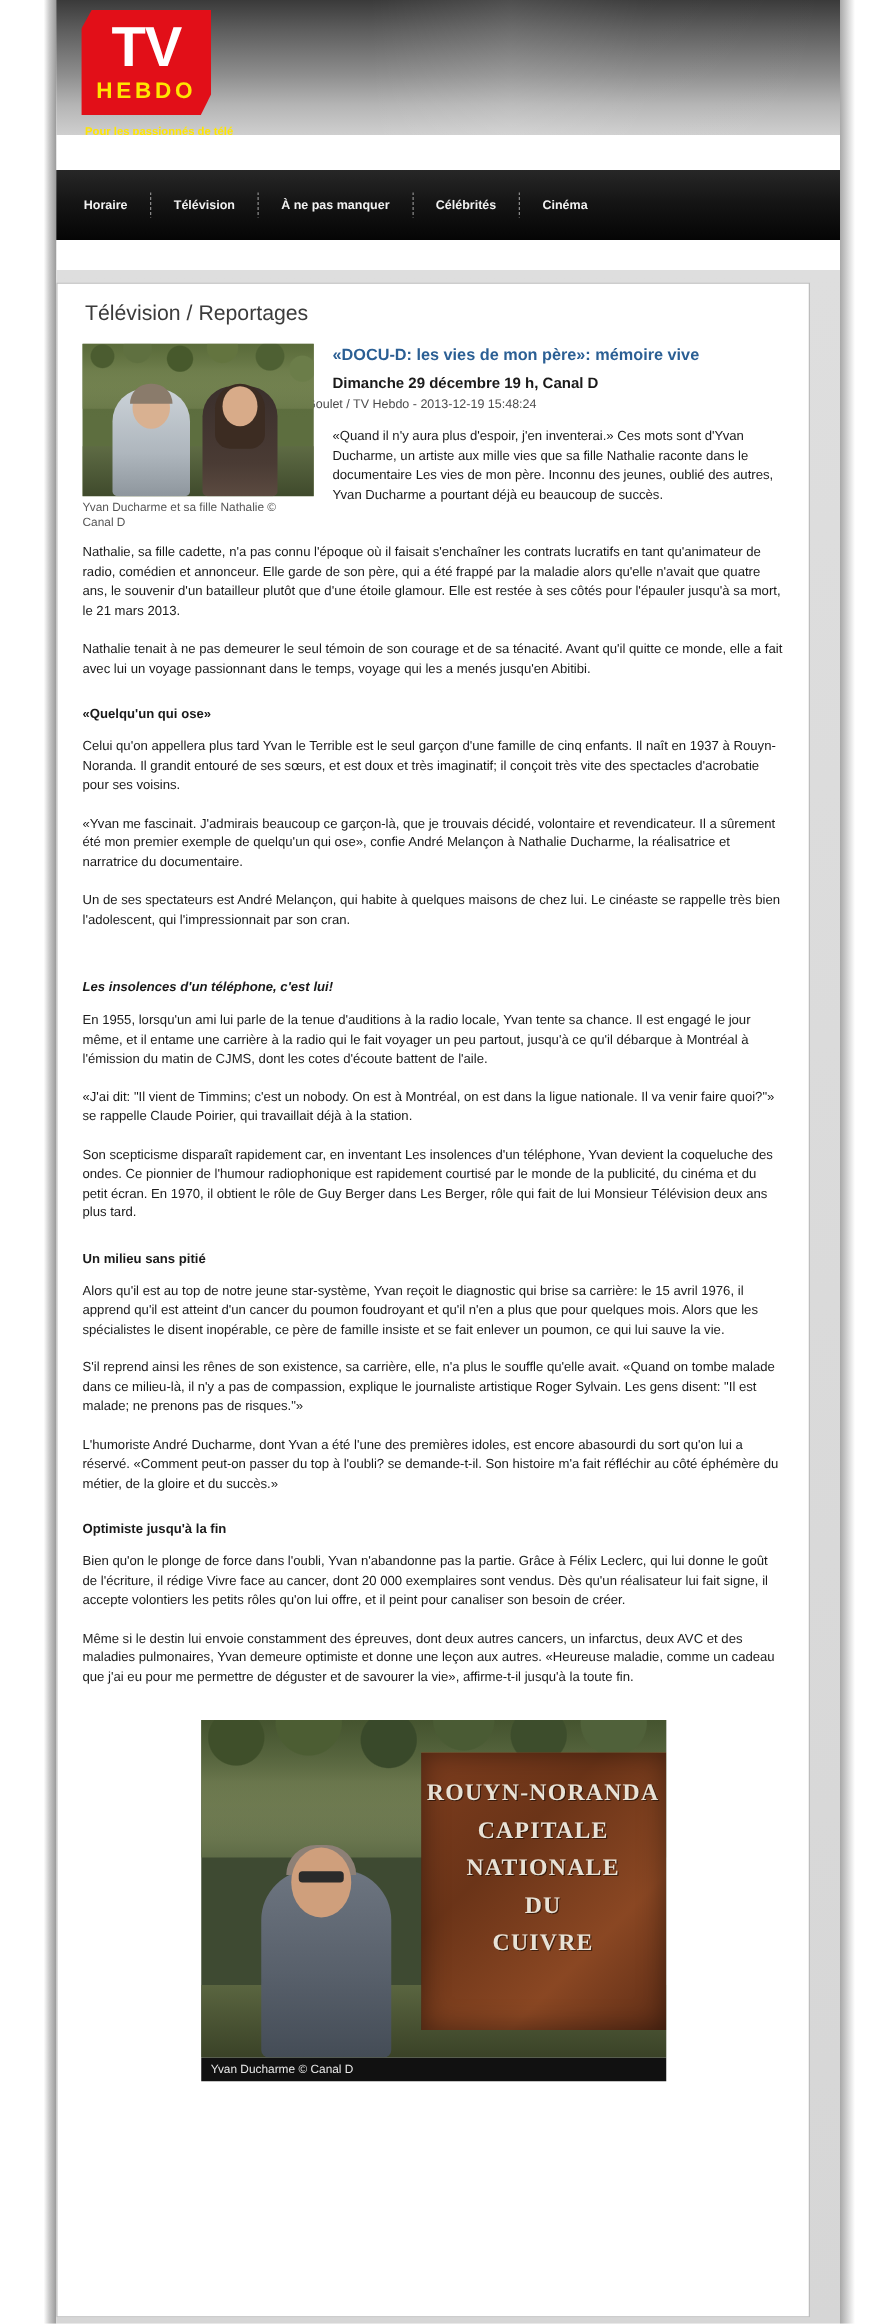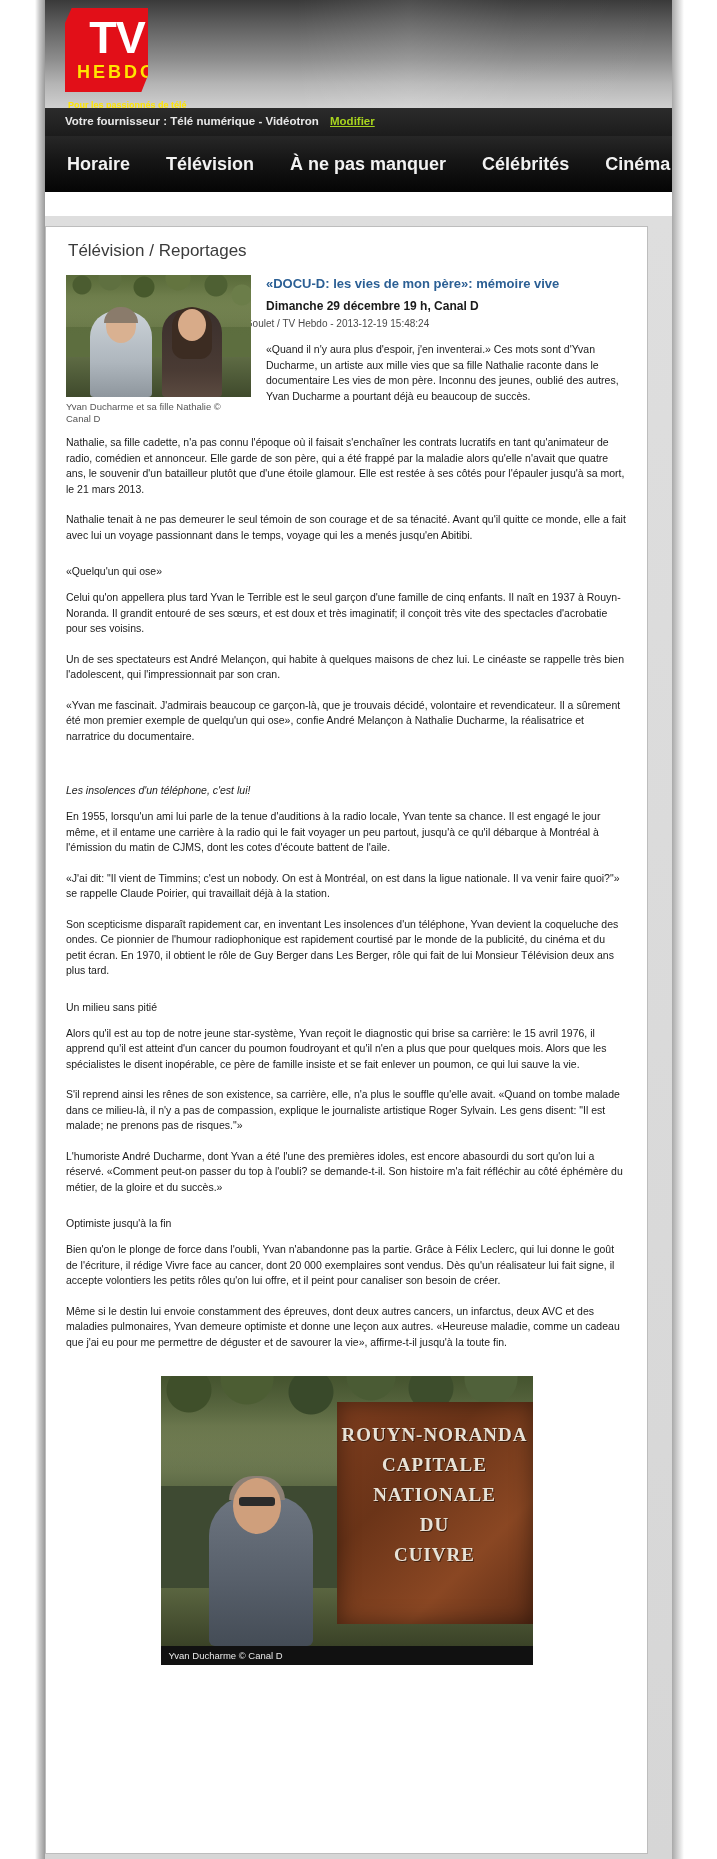--- a/index.html
+++ b/index.html
@@ -59,21 +59,21 @@
   }
 
   .logo-block {
     position: absolute;
     left: 20px;
     top: 8px;
     width: 106px;
   }
   .logo-shield {
     position: relative;
-    width: 83px;
+    width: 104px;
     height: 84px;
     background: #e20f18;
     clip-path: polygon(8% 0%, 100% 0%, 100% 80%, 92% 100%, 0% 100%, 0% 18%);
   }
   .logo-tv {
     position: absolute;
     left: 0;
     top: 6px;
     width: 104px;
     text-align: center;
@@ -143,21 +143,21 @@
     top: 136px;
     width: 627px;
     height: 56px;
     background: linear-gradient(to bottom, #272727 0%, #151515 45%, #050505 100%);
     display: flex;
     align-items: center;
     padding-left: 22px;
     box-sizing: border-box;
   }
   .nav-item {
-    font-size: 18px;
+    font-size: 10px;
     font-weight: bold;
     color: #f2f2f2;
     white-space: nowrap;
     cursor: pointer;
     padding: 0 18px;
   }
   .nav-item:first-child { padding-left: 0; }
   .nav-sep {
     width: 1px;
     height: 20px;
@@ -324,21 +324,21 @@
     padding-top: 10px;
   }
   p.para {
     font-size: 10.5px;
     line-height: 15.5px;
     color: #1a1a1a;
     margin: 0 0 15px 0;
   }
   h3.sub-h {
     font-size: 10.5px;
-    font-weight: normal;
+    font-weight: bold;
     color: #1a1a1a;
     margin: 22px 0 13px 0;
   }
   h3.sub-h.italic { font-style: italic; margin-top: 40px; }
 
   
   .figure {
     margin: 26px auto 0 auto;
     width: 372px;
   }
@@ -426,24 +426,20 @@
     <div class="header-sheen"></div>
     <div class="logo-block">
       <div class="logo-shield">
         <div class="logo-tv">TV</div>
         <div class="logo-hebdo">HEBDO</div>
       </div>
       <div class="logo-tagline">Pour les passionnés de télé</div>
     </div>
   </div>
 
-  <div class="provider-bar">
-    <span class="provider-text">Votre fournisseur : Télé numérique - Vidéotron</span>
-    <span class="provider-link">Modifier</span>
-  </div>
 
   <div class="nav-bar">
     <span class="nav-item">Horaire</span>
     <span class="nav-sep"></span>
     <span class="nav-item">Télévision</span>
     <span class="nav-sep"></span>
     <span class="nav-item">À ne pas manquer</span>
     <span class="nav-sep"></span>
     <span class="nav-item">Célébrités</span>
     <span class="nav-sep"></span>
@@ -487,22 +483,22 @@
         <div class="art-byline">Marie-Hélène Goulet / TV Hebdo - 2013-12-19 15:48:24</div>
         <div class="art-intro">«Quand il n'y aura plus d'espoir, j'en inventerai.» Ces mots sont d'Yvan Ducharme, un artiste aux mille vies que sa fille Nathalie raconte dans le documentaire Les vies de mon père.   Inconnu des jeunes, oublié des autres, Yvan Ducharme a pourtant déjà eu beaucoup de succès.</div>
       </div>
 
       <div class="body-text">
         <p class="para">Nathalie, sa fille cadette, n'a pas connu l'époque où il faisait s'enchaîner les contrats lucratifs en tant qu'animateur de radio, comédien et annonceur. Elle garde de son père, qui a été frappé par la maladie alors qu'elle n'avait que quatre ans, le souvenir d'un batailleur plutôt que d'une étoile glamour. Elle est restée à ses côtés pour l'épauler jusqu'à sa mort, le 21 mars 2013.</p>
         <p class="para">Nathalie tenait à ne pas demeurer le seul témoin de son courage et de sa ténacité. Avant qu'il quitte ce monde, elle a fait avec lui un voyage passionnant dans le temps, voyage qui les a menés jusqu'en Abitibi.</p>
 
         <h3 class="sub-h">«Quelqu'un qui ose»</h3>
         <p class="para">Celui qu'on appellera plus tard Yvan le Terrible est le seul garçon d'une famille de cinq enfants. Il naît en 1937 à Rouyn-Noranda. Il grandit entouré de ses sœurs, et est doux et très imaginatif; il conçoit très vite des spectacles d'acrobatie pour ses voisins.</p>
+        <p class="para">«Yvan me fascinait. J'admirais beaucoup ce garçon-là, que je trouvais décidé, volontaire et revendicateur. Il a sûrement été mon premier exemple de quelqu'un qui ose», confie André Melançon à Nathalie Ducharme, la réalisatrice et narratrice du documentaire.</p>
         <p class="para">Un de ses spectateurs est André Melançon, qui habite à quelques maisons de chez lui. Le cinéaste se rappelle très bien l'adolescent, qui l'impressionnait par son cran.</p>
-        <p class="para">«Yvan me fascinait. J'admirais beaucoup ce garçon-là, que je trouvais décidé, volontaire et revendicateur. Il a sûrement été mon premier exemple de quelqu'un qui ose», confie André Melançon à Nathalie Ducharme, la réalisatrice et narratrice du documentaire.</p>
 
         <h3 class="sub-h italic">Les insolences d'un téléphone, c'est lui!</h3>
         <p class="para">En 1955, lorsqu'un ami lui parle de la tenue d'auditions à la radio locale, Yvan tente sa chance. Il est engagé le jour même, et il entame une carrière à la radio qui le fait voyager un peu partout, jusqu'à ce qu'il débarque à Montréal à l'émission du matin de CJMS, dont les cotes d'écoute battent de l'aile.</p>
         <p class="para">«J'ai dit: "Il vient de Timmins; c'est un nobody. On est à Montréal, on est dans la ligue nationale. Il va venir faire quoi?"» se rappelle Claude Poirier, qui travaillait déjà à la station.</p>
         <p class="para">Son scepticisme disparaît rapidement car, en inventant Les insolences d'un téléphone, Yvan devient la coqueluche des ondes. Ce pionnier de l'humour radiophonique est rapidement courtisé par le monde de la publicité, du cinéma et du petit écran. En 1970, il obtient le rôle de Guy Berger dans Les Berger, rôle qui fait de lui Monsieur Télévision deux ans plus tard.</p>
 
         <h3 class="sub-h">Un milieu sans pitié</h3>
         <p class="para">Alors qu'il est au top de notre jeune star-système, Yvan reçoit le diagnostic qui brise sa carrière: le 15 avril 1976, il apprend qu'il est atteint d'un cancer du poumon foudroyant et qu'il n'en a plus que pour quelques mois. Alors que les spécialistes le disent inopérable, ce père de famille insiste et se fait enlever un poumon, ce qui lui sauve la vie.</p>
         <p class="para">S'il reprend ainsi les rênes de son existence, sa carrière, elle, n'a plus le souffle qu'elle avait. «Quand on tombe malade dans ce milieu-là, il n'y a pas de compassion, explique le journaliste artistique Roger Sylvain. Les gens disent: "Il est malade; ne prenons pas de risques."»</p>
         <p class="para">L'humoriste André Ducharme, dont Yvan a été l'une des premières idoles, est encore abasourdi du sort qu'on lui a réservé. «Comment peut-on passer du top à l'oubli? se demande-t-il. Son histoire m'a fait réfléchir au côté éphémère du métier, de la gloire et du succès.»</p>

